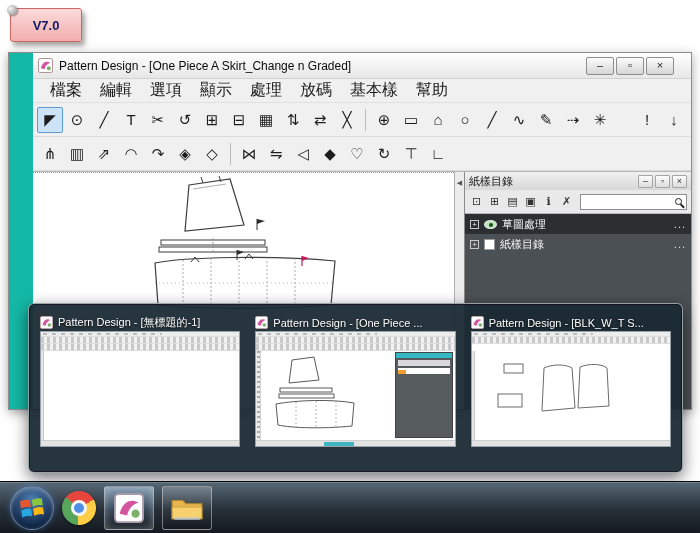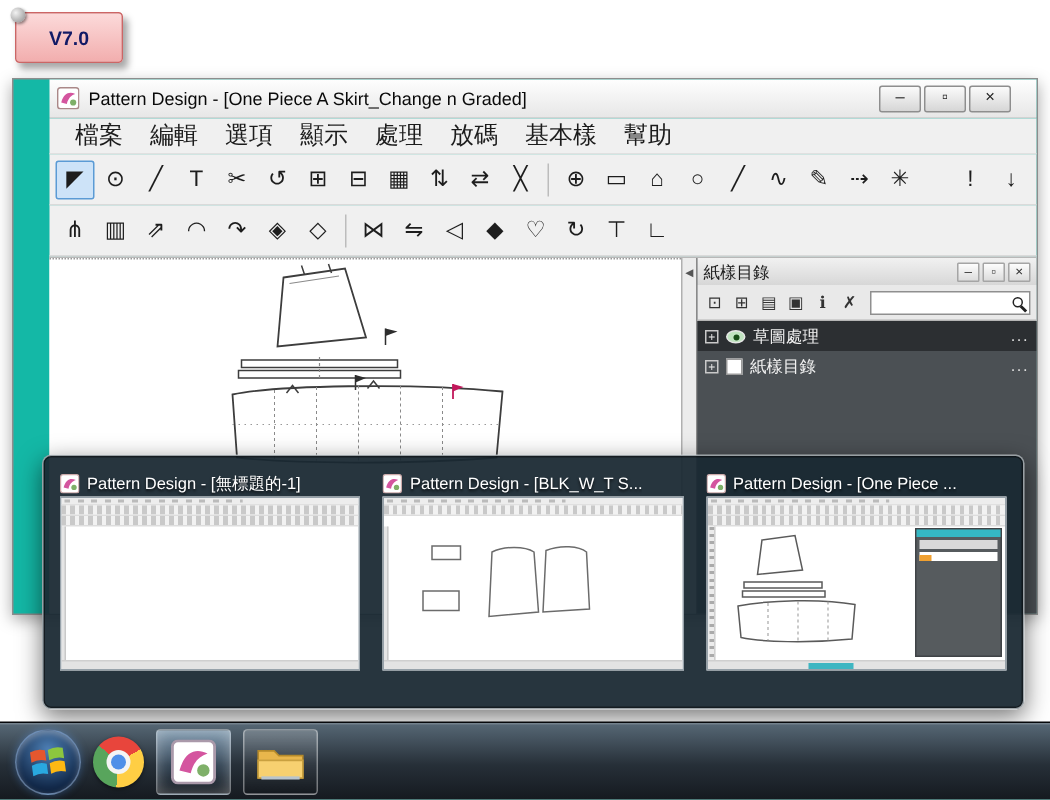--- a/index.html
+++ b/index.html
@@ -447,43 +447,20 @@
           <path d="M3,11 C5,4 9,3 13,5 C10,6 8,8 7,12 Z" fill="#d4559f"></path>
           <circle cx="11.5" cy="11" r="2.2" fill="#7fb069"></circle>
         </svg>
       <span class="thumb-title">Pattern Design - [無標題的-1]</span>
     </div>
     <div class="thumb-preview">
       <div class="mini-menu"></div>
       <div class="mini-bar"></div>
       <div class="mini-bar"></div>
       <div class="mini-ruler"></div>
-      <div class="mini-status"></div>
-    </div>
-  </div>
-
-  <div class="thumb-cell">
-    <div class="thumb-head">
-      <svg viewBox="0 0 16 16">
-          <rect x="0.5" y="0.5" width="15" height="15" rx="2" fill="#fff" stroke="#caa"></rect>
-          <path d="M3,11 C5,4 9,3 13,5 C10,6 8,8 7,12 Z" fill="#d4559f"></path>
-          <circle cx="11.5" cy="11" r="2.2" fill="#7fb069"></circle>
-        </svg>
-      <span class="thumb-title">Pattern Design - [BLK_W_T S...</span>
-    </div>
-    <div class="thumb-preview">
-      <div class="mini-menu"></div>
-      <div class="mini-bar"></div>
-      <div class="mini-ruler"></div>
-      <svg style="position:absolute;left:0;top:14px" width="198" height="95" viewBox="0 0 198 95">
-        <path d="M72,22 C80,18 94,18 100,22 L103,62 L70,65 Z" fill="none" stroke="#6b6b6b"></path>
-        <path d="M108,21 C118,17 130,18 135,22 L137,60 L106,62 Z" fill="none" stroke="#6b6b6b"></path>
-        <rect x="26" y="48" width="24" height="13" fill="none" stroke="#6b6b6b"></rect>
-        <rect x="32" y="18" width="19" height="9" fill="none" stroke="#6b6b6b"></rect>
-      </svg>
       <div class="mini-status"></div>
     </div>
   </div>
 
   <div class="thumb-cell">
     <div class="thumb-head">
       <svg viewBox="0 0 16 16">
           <rect x="0.5" y="0.5" width="15" height="15" rx="2" fill="#fff" stroke="#caa"></rect>
           <path d="M3,11 C5,4 9,3 13,5 C10,6 8,8 7,12 Z" fill="#d4559f"></path>
           <circle cx="11.5" cy="11" r="2.2" fill="#7fb069"></circle>
@@ -507,20 +484,43 @@
         <div class="mp-row1"></div>
         <div class="mp-row2"></div>
         <div class="mp-chip"></div>
       </div>
       <div class="mini-status">
           <span class="chip"></span>
         </div>
     </div>
   </div>
 
+  <div class="thumb-cell">
+    <div class="thumb-head">
+      <svg viewBox="0 0 16 16">
+          <rect x="0.5" y="0.5" width="15" height="15" rx="2" fill="#fff" stroke="#caa"></rect>
+          <path d="M3,11 C5,4 9,3 13,5 C10,6 8,8 7,12 Z" fill="#d4559f"></path>
+          <circle cx="11.5" cy="11" r="2.2" fill="#7fb069"></circle>
+        </svg>
+      <span class="thumb-title">Pattern Design - [BLK_W_T S...</span>
+    </div>
+    <div class="thumb-preview">
+      <div class="mini-menu"></div>
+      <div class="mini-bar"></div>
+      <div class="mini-ruler"></div>
+      <svg style="position:absolute;left:0;top:14px" width="198" height="95" viewBox="0 0 198 95">
+        <path d="M72,22 C80,18 94,18 100,22 L103,62 L70,65 Z" fill="none" stroke="#6b6b6b"></path>
+        <path d="M108,21 C118,17 130,18 135,22 L137,60 L106,62 Z" fill="none" stroke="#6b6b6b"></path>
+        <rect x="26" y="48" width="24" height="13" fill="none" stroke="#6b6b6b"></rect>
+        <rect x="32" y="18" width="19" height="9" fill="none" stroke="#6b6b6b"></rect>
+      </svg>
+      <div class="mini-status"></div>
+    </div>
+  </div>
+
 </div>
 
 <div class="taskbar">
   <div class="start-orb">
     <svg viewBox="0 0 24 22">
       <g transform="rotate(-8 12 11)">
         <path d="M1,3 Q6,1 11,3 L11,10 Q6,8 1,10 Z" fill="#e4572e"></path>
         <path d="M13,3 Q18,1 23,3 L23,10 Q18,8 13,10 Z" fill="#8cc63f"></path>
         <path d="M1,12 Q6,10 11,12 L11,19 Q6,17 1,19 Z" fill="#29a8e0"></path>
         <path d="M13,12 Q18,10 23,12 L23,19 Q18,17 13,19 Z" fill="#fdb813"></path>

